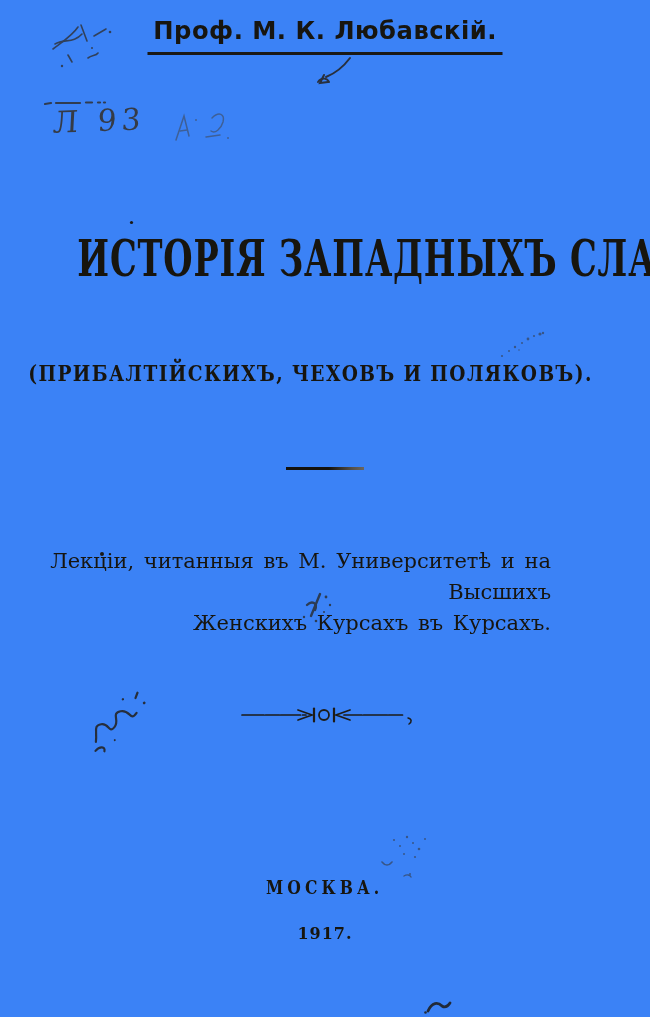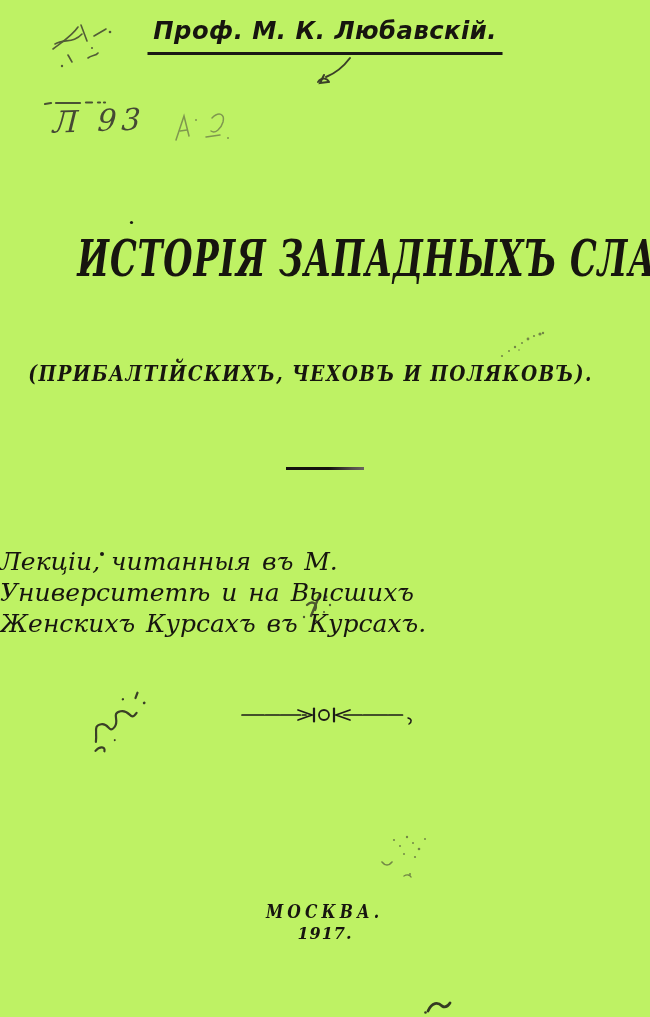--- a/index.html
+++ b/index.html
@@ -2,24 +2,23 @@
 <html><head>
 <meta charset="utf-8">
 <style>
   * { margin: 0; padding: 0; box-sizing: border-box; }
   html, body { background: #e8e8e6; }
   .page {
     position: relative;
     width: 650px;
     height: 1017px;
     margin: 0 auto;
-    background: #bef264;
+    background: #3b82f6;
     overflow: hidden;
     color: #17150f;
-    font-style: italic;
   }
   
   .author-block {
     position: absolute; top: 16px; left: 0; width: 650px; text-align: center;
   }
   .author {
     display: inline-block;
     font-family: "DejaVu Sans", sans-serif;
     font-weight: bold;
     font-size: 25px;
@@ -52,33 +51,32 @@
     font-size: 20px;
     letter-spacing: 1.5px;
     transform: scale(0.93, 1.08);
     transform-origin: center top;
   }
   .short-rule {
     position: absolute; top: 467px; left: 286px; width: 78px; height: 2.5px;
     background: linear-gradient(to right, #14120e 55%, #55504a 85%, #6a655f 100%);
   }
   .lecture-note {
-    position: absolute; top: 546px; left: 0; width: 551px; text-align: left;
-    font-family: "DejaVu Serif", serif;
-    font-size: 25px;
+    position: absolute; top: 546px; left: 0; width: 551px; text-align: right;
+    font-family: "DejaVu Serif", serif;
+    font-size: 21px;
     line-height: 31px;
     word-spacing: 3px;
   }
   .imprint-city {
     position: absolute; top: 876px; left: 0; width: 650px; text-align: center;
     font-family: "DejaVu Serif", serif;
     font-weight: bold;
     font-size: 19px;
     letter-spacing: 5px;
-    margin-top: 24px;
   }
   .imprint-city span { display: inline-block; transform: scaleX(0.82); transform-origin: center top; }
   .imprint-year {
     position: absolute; top: 902px; left: 0; width: 650px; text-align: center;
     font-family: "DejaVu Serif", serif;
     font-weight: bold;
     font-size: 16px;
     letter-spacing: 1px;
     margin-top: 22px;
   }

